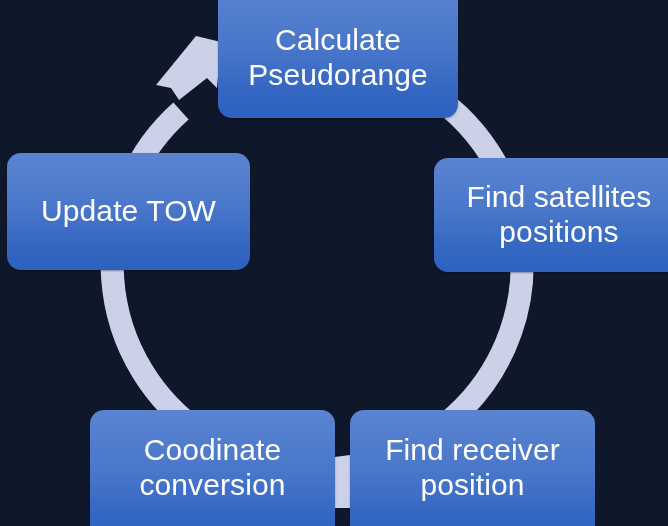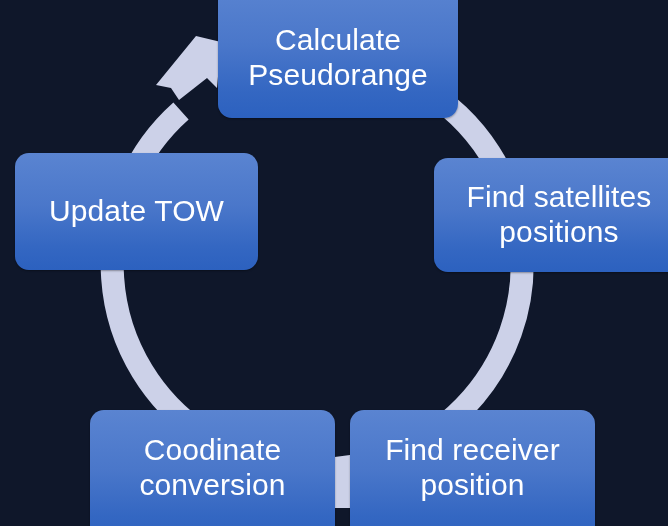--- a/index.html
+++ b/index.html
@@ -65,21 +65,21 @@
     left: 350px; top: 410px; width: 245px; height: 132px;
     border-bottom-left-radius: 0; border-bottom-right-radius: 0;
     padding-bottom: 16px;
   }
   #node-coord {
     left: 90px; top: 410px; width: 245px; height: 132px;
     border-bottom-left-radius: 0; border-bottom-right-radius: 0;
     padding-bottom: 16px;
   }
   #node-tow {
-    left: 15px; top: 153px; width: 243px; height: 117px;
+    left: 7px; top: 153px; width: 243px; height: 117px;
   }
   
   #bottom-connector {
     position: absolute;
     left: 335px;
     top: 462px;
     width: 15px;
     height: 46px;
     background: #ccd1e8;
     z-index: 2;

